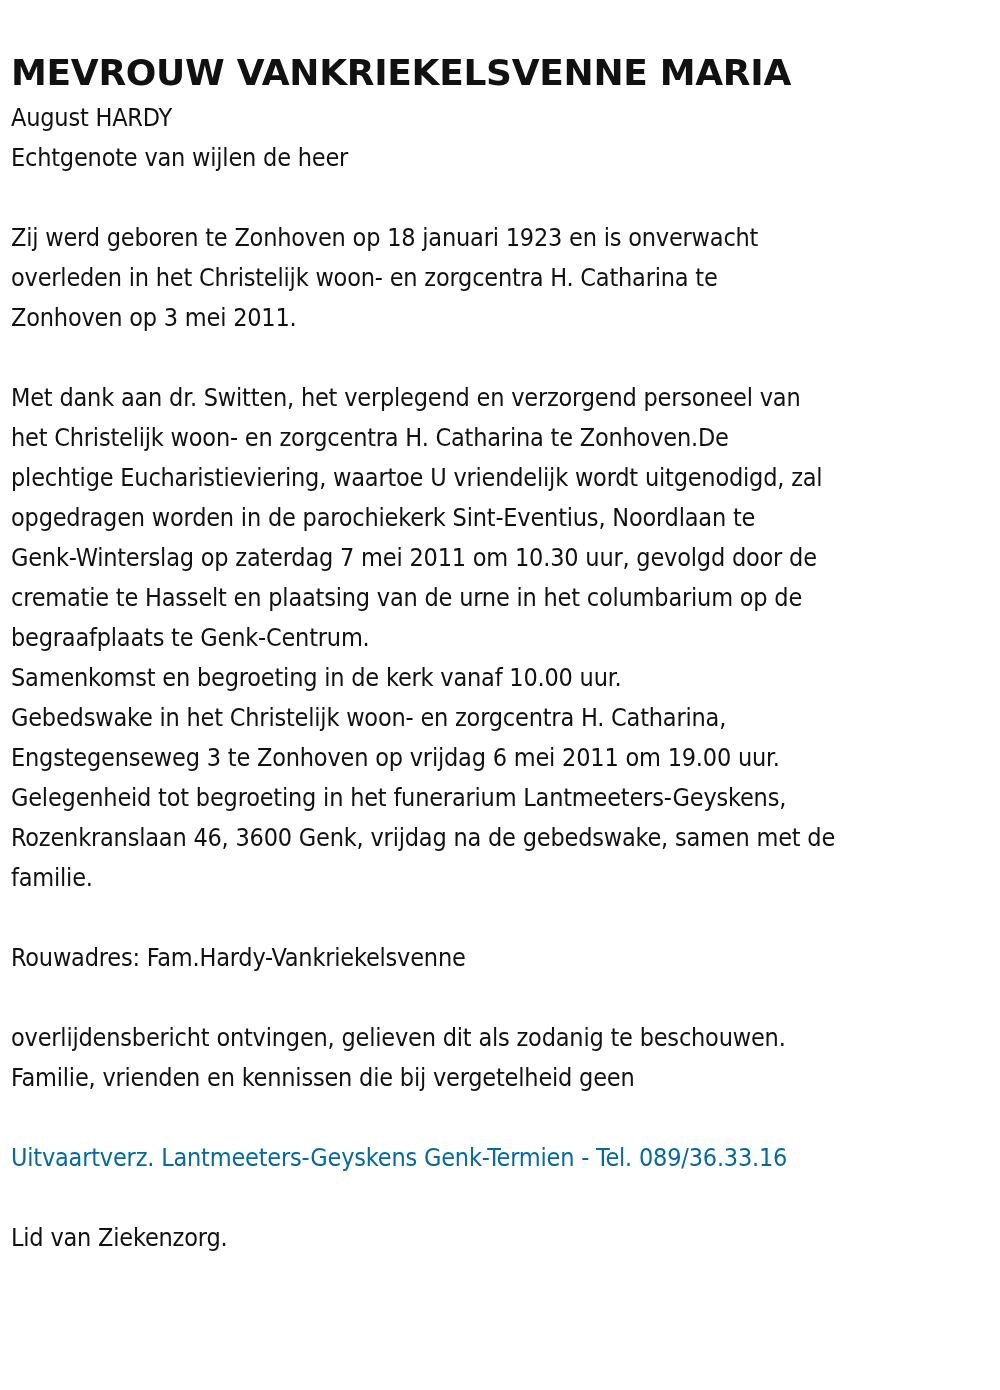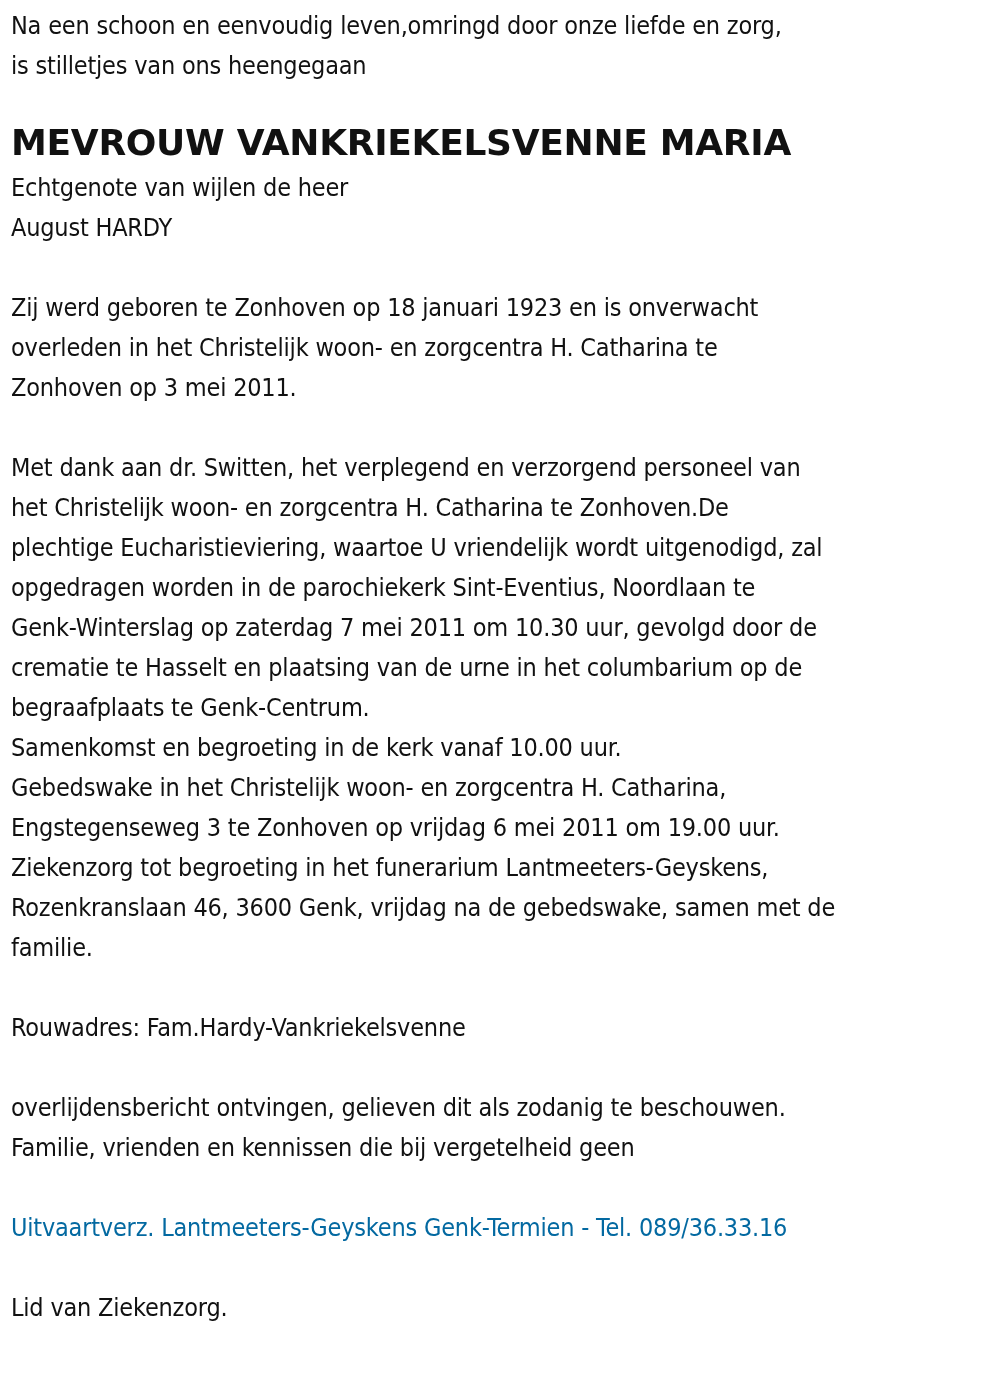--- a/index.html
+++ b/index.html
@@ -10,41 +10,37 @@
   }
   .doc { position: relative; padding: 0 0 0 11px; }
   .line {
     font-size: 25px; line-height: 40px; height: 40px;
     white-space: nowrap; letter-spacing: -0.2px;
     font-stretch: condensed;
   }
   .intro { padding-top: 6px; }
   .title {
     font-size: 36px; font-weight: bold; line-height: 50px;
-    margin-top: 32px; letter-spacing: -0.3px; white-space: nowrap;
+    margin-top: 48px; letter-spacing: -0.3px; white-space: nowrap;
   }
   .gap { height: 40px; }
   .gap-big { height: 40px; }
   .muted { color: #0369a1; }
 </style>
 </head>
 <body>
 
 <div class="doc">
 
-  <div class="intro">
-    <div class="line">Na een schoon en eenvoudig leven,omringd door onze liefde en zorg,</div>
-    <div class="line">is stilletjes van ons heengegaan</div>
-  </div>
 
   <div class="title">MEVROUW VANKRIEKELSVENNE MARIA</div>
 
   <div>
+    <div class="line">August HARDY</div>
     <div class="line">Echtgenote van wijlen de heer</div>
-    <div class="line">August HARDY</div>
   </div>
 
   <div class="gap"></div>
 
   <div>
     <div class="line">Zij werd geboren te Zonhoven op 18 januari 1923 en is onverwacht</div>
     <div class="line">overleden in het Christelijk woon- en zorgcentra H. Catharina te</div>
     <div class="line">Zonhoven op 3 mei 2011.</div>
   </div>
 
@@ -54,21 +50,21 @@
     <div class="line">Met dank aan dr. Switten, het verplegend en verzorgend personeel van</div>
     <div class="line">het Christelijk woon- en zorgcentra H. Catharina te Zonhoven.De</div>
     <div class="line">plechtige Eucharistieviering, waartoe U vriendelijk wordt uitgenodigd, zal</div>
     <div class="line">opgedragen worden in de parochiekerk Sint-Eventius, Noordlaan te</div>
     <div class="line">Genk-Winterslag op zaterdag 7 mei 2011 om 10.30 uur, gevolgd door de</div>
     <div class="line">crematie te Hasselt en plaatsing van de urne in het columbarium op de</div>
     <div class="line">begraafplaats te Genk-Centrum.</div>
     <div class="line">Samenkomst en begroeting in de kerk vanaf 10.00 uur.</div>
     <div class="line">Gebedswake in het Christelijk woon- en zorgcentra H. Catharina,</div>
     <div class="line">Engstegenseweg 3 te Zonhoven op vrijdag 6 mei 2011 om 19.00 uur.</div>
-    <div class="line">Ziekenzorg tot begroeting in het funerarium Lantmeeters-Geyskens,</div>
+    <div class="line">Gelegenheid tot begroeting in het funerarium Lantmeeters-Geyskens,</div>
     <div class="line">Rozenkranslaan 46, 3600 Genk, vrijdag na de gebedswake, samen met de</div>
     <div class="line">familie.</div>
   </div>
 
   <div class="gap"></div>
 
   <div>
     <div class="line">Rouwadres: Fam.Hardy-Vankriekelsvenne</div>
   </div>
 

